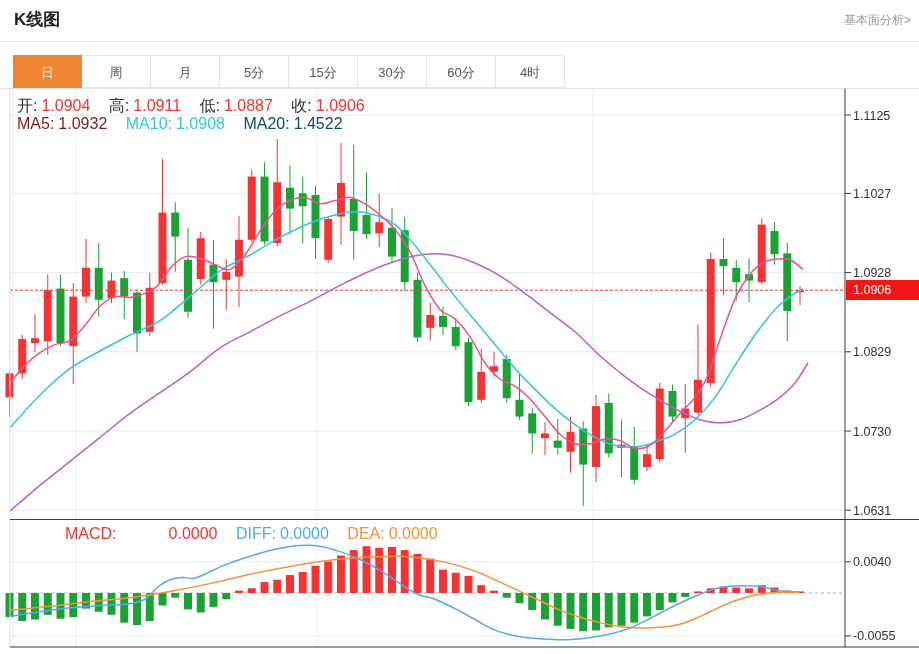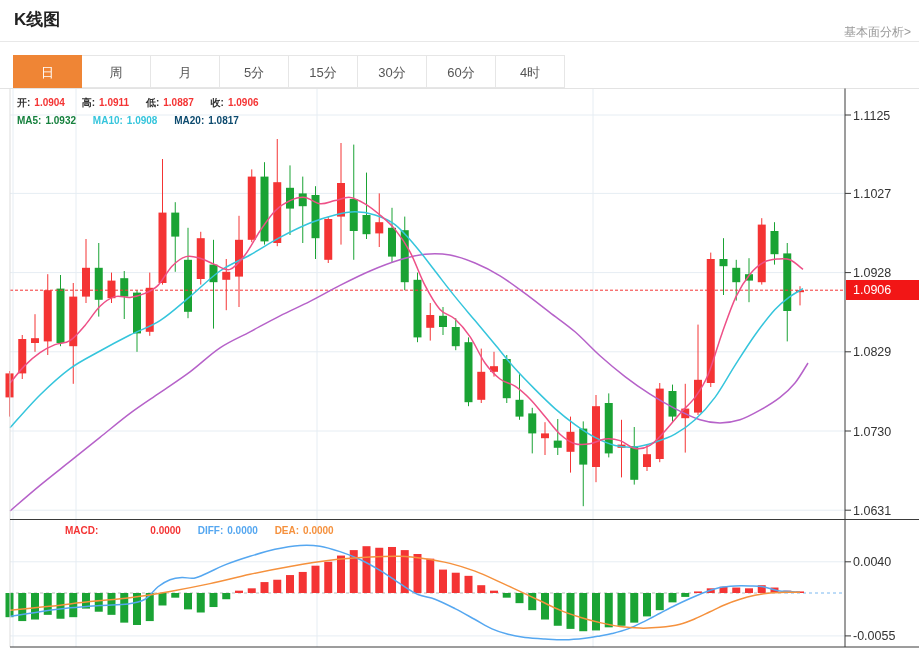--- a/index.html
+++ b/index.html
@@ -1,32 +1,32 @@
 <!DOCTYPE html>
 <html style="--tab-active: #ef8535;"><head>
 <meta charset="utf-8">
 <style>
   html,body{margin:0;padding:0;background:#fff;width:919px;height:654px;overflow:hidden;
     font-family:"Liberation Sans","DejaVu Sans",sans-serif;}
   .page{position:relative;width:919px;height:526px;background:#fff;}
   .hdr-title{position:absolute;left:14px;top:8px;font-size:17px;font-weight:bold;color:#222;}
-  .hdr-link{position:absolute;right:8px;top:12px;font-size:12px;color:#999;cursor:pointer;text-decoration:none;margin-top:12px;}
+  .hdr-link{position:absolute;right:8px;top:12px;font-size:12px;color:#999;cursor:pointer;text-decoration:none;}
   .hdr-divider{position:absolute;left:0;top:41px;width:919px;height:1px;background:#e8e8e8;}
   .tabbar{position:absolute;left:13px;top:55px;display:flex;}
   .tab{width:69px;height:33px;line-height:33px;text-align:center;font-size:13px;color:#555;
     background:#fff;border:1px solid #e6e6e6;border-left:none;box-sizing:border-box;cursor:pointer;}
   .tab:first-child{border-left:1px solid #e6e6e6;}
   .tab.active{background:var(--tab-active,#ef8535);color:#fff;border-color:var(--tab-active,#ef8535);}
   svg#chart-svg{position:absolute;left:0;top:0;}
-  .readout{position:absolute;font-size:10px;white-space:nowrap;font-weight:bold;}
+  .readout{position:absolute;font-size:16px;white-space:nowrap;}
   .readout span{margin-right:4px;}
   .readout .gap{margin-right:14px;}
   .lbl{color:#333;}
   .page .red-val{color:#f43434;}
-  .ma5c{color:#15803d;} .ma10c{color:#35c5dc;text-align:right;} .ma20c{color:#0c4a6e;}
+  .ma5c{color:#7f1d1d;} .ma10c{color:#35c5dc;text-align:right;} .ma20c{color:#0c4a6e;}
   .macdc{color:#f43434;margin-left:48px;} .diffc{color:#55a7f0;} .deac{color:#f5913d;}
   .price-tag{position:absolute;left:846px;top:280px;width:73px;height:20px;line-height:20px;
     background:#f21616;color:#fff;font-size:12.5px;padding-left:7px;box-sizing:border-box;}
 </style>
 </head>
 <body>
 
 <div class="page">
   <div class="hdr-title">K线图</div>
   <a class="hdr-link">基本面分析&gt;</a>
@@ -278,21 +278,21 @@
 
   <div class="readout" style="left:17px;top:96px;">
     <span class="lbl">开:</span><span class="red-val gap">1.0904</span>
     <span class="lbl">高:</span><span class="red-val gap">1.0911</span>
     <span class="lbl">低:</span><span class="red-val gap">1.0887</span>
     <span class="lbl">收:</span><span class="red-val">1.0906</span>
   </div>
   <div class="readout" style="left:17px;top:115px;">
     <span class="ma5c">MA5:</span><span class="ma5c gap">1.0932</span>
     <span class="ma10c">MA10:</span><span class="ma10c gap">1.0908</span>
-    <span class="ma20c">MA20:</span><span class="ma20c">1.0817</span>
+    <span class="ma20c">MA20:</span><span class="ma20c">1.4522</span>
   </div>
   <div class="readout" style="left:17px;top:525px;">
     <span class="macdc">MACD:</span><span class="macdc gap">0.0000</span>
     <span class="diffc">DIFF:</span><span class="diffc gap">0.0000</span>
     <span class="deac">DEA:</span><span class="deac">0.0000</span>
   </div>
 
   <div class="price-tag">1.0906</div>
 </div>
 

